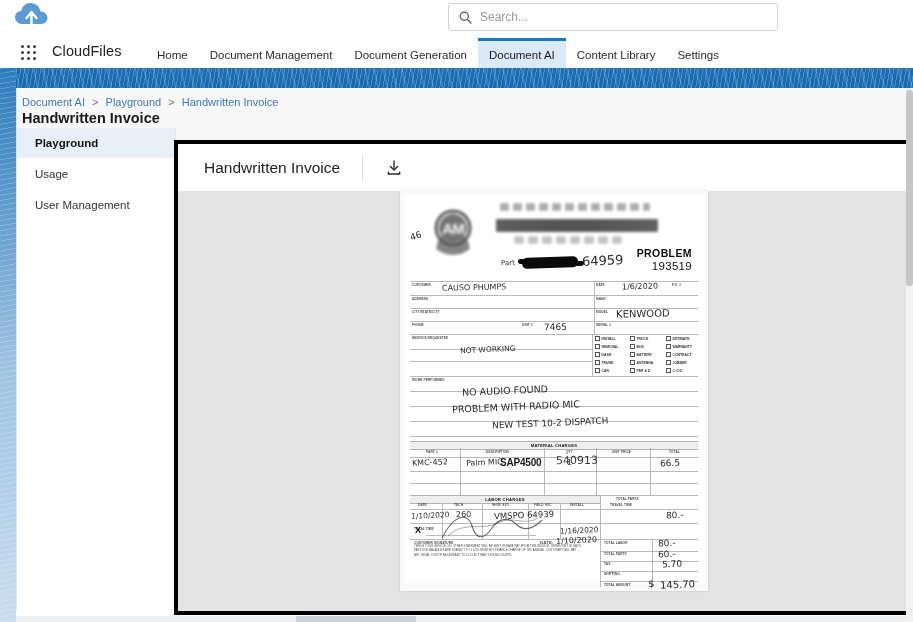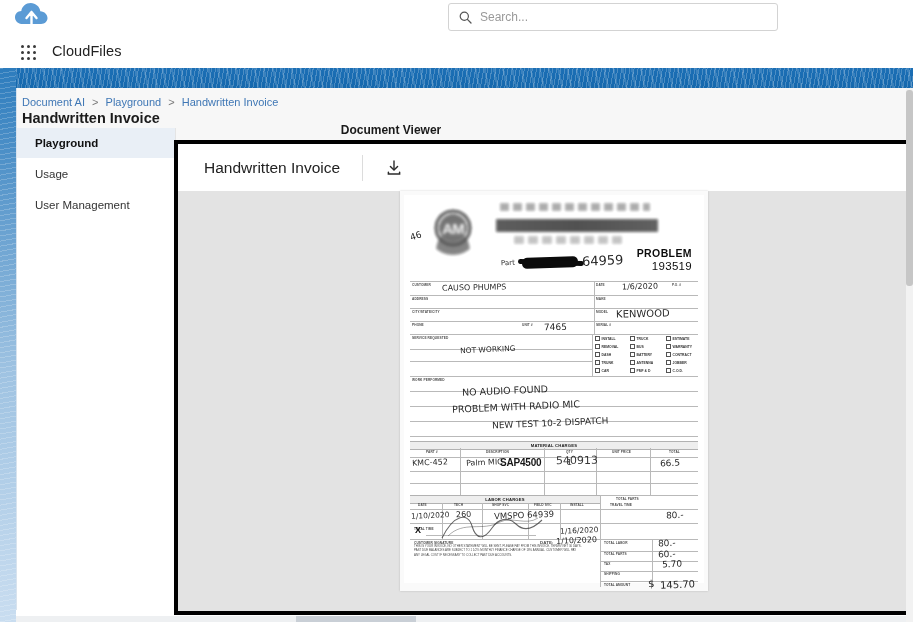--- a/index.html
+++ b/index.html
@@ -434,20 +434,28 @@
         <i></i>
         <i></i>
         <i></i>
         <i></i>
         <i></i>
         <i></i>
         <i></i>
         <i></i>
     </div>
     <div class="brand">CloudFiles</div>
+    <div class="navlinks">
+      <div class="navlink">Home</div>
+      <div class="navlink">Document Management</div>
+      <div class="navlink">Document Generation</div>
+      <div class="navlink active">Document AI</div>
+      <div class="navlink">Content Library</div>
+      <div class="navlink">Settings</div>
+    </div>
   </div>
 
   <div class="banner"></div>
   <div class="banner-left-strip"></div>
 
   <div class="content">
 
     <div class="breadcrumb">
       <span class="crumb">Document AI</span>
       <span class="sep">&gt;</span>
@@ -457,21 +465,20 @@
     </div>
 
     <div class="page-title">Handwritten Invoice</div>
 
     <div class="sidebar">
       <div class="side-item active sp1">Playground</div>
       <div class="side-item sp2">Usage</div>
       <div class="side-item sp2">User Management</div>
     </div>
 
-    <div class="viewer-label">Document Viewer</div>
 
     <div class="viewer-frame">
       <div class="viewer-header">
         <div class="viewer-title">Handwritten Invoice</div>
         <div class="viewer-divider"></div>
         <div class="download-btn">
           <svg width="18" height="18" viewBox="0 0 18 18">
             <path d="M9 2 L9 10.5" stroke="#2b2b2b" stroke-width="1.4" stroke-linecap="round"></path>
             <path d="M5.4 7.4 L9 11 L12.6 7.4" stroke="#2b2b2b" stroke-width="1.4" fill="none" stroke-linecap="round" stroke-linejoin="round"></path>
             <path d="M3.4 13.2 L3.4 15 L14.6 15 L14.6 13.2" stroke="#2b2b2b" stroke-width="1.5" fill="none" stroke-linecap="round"></path>

